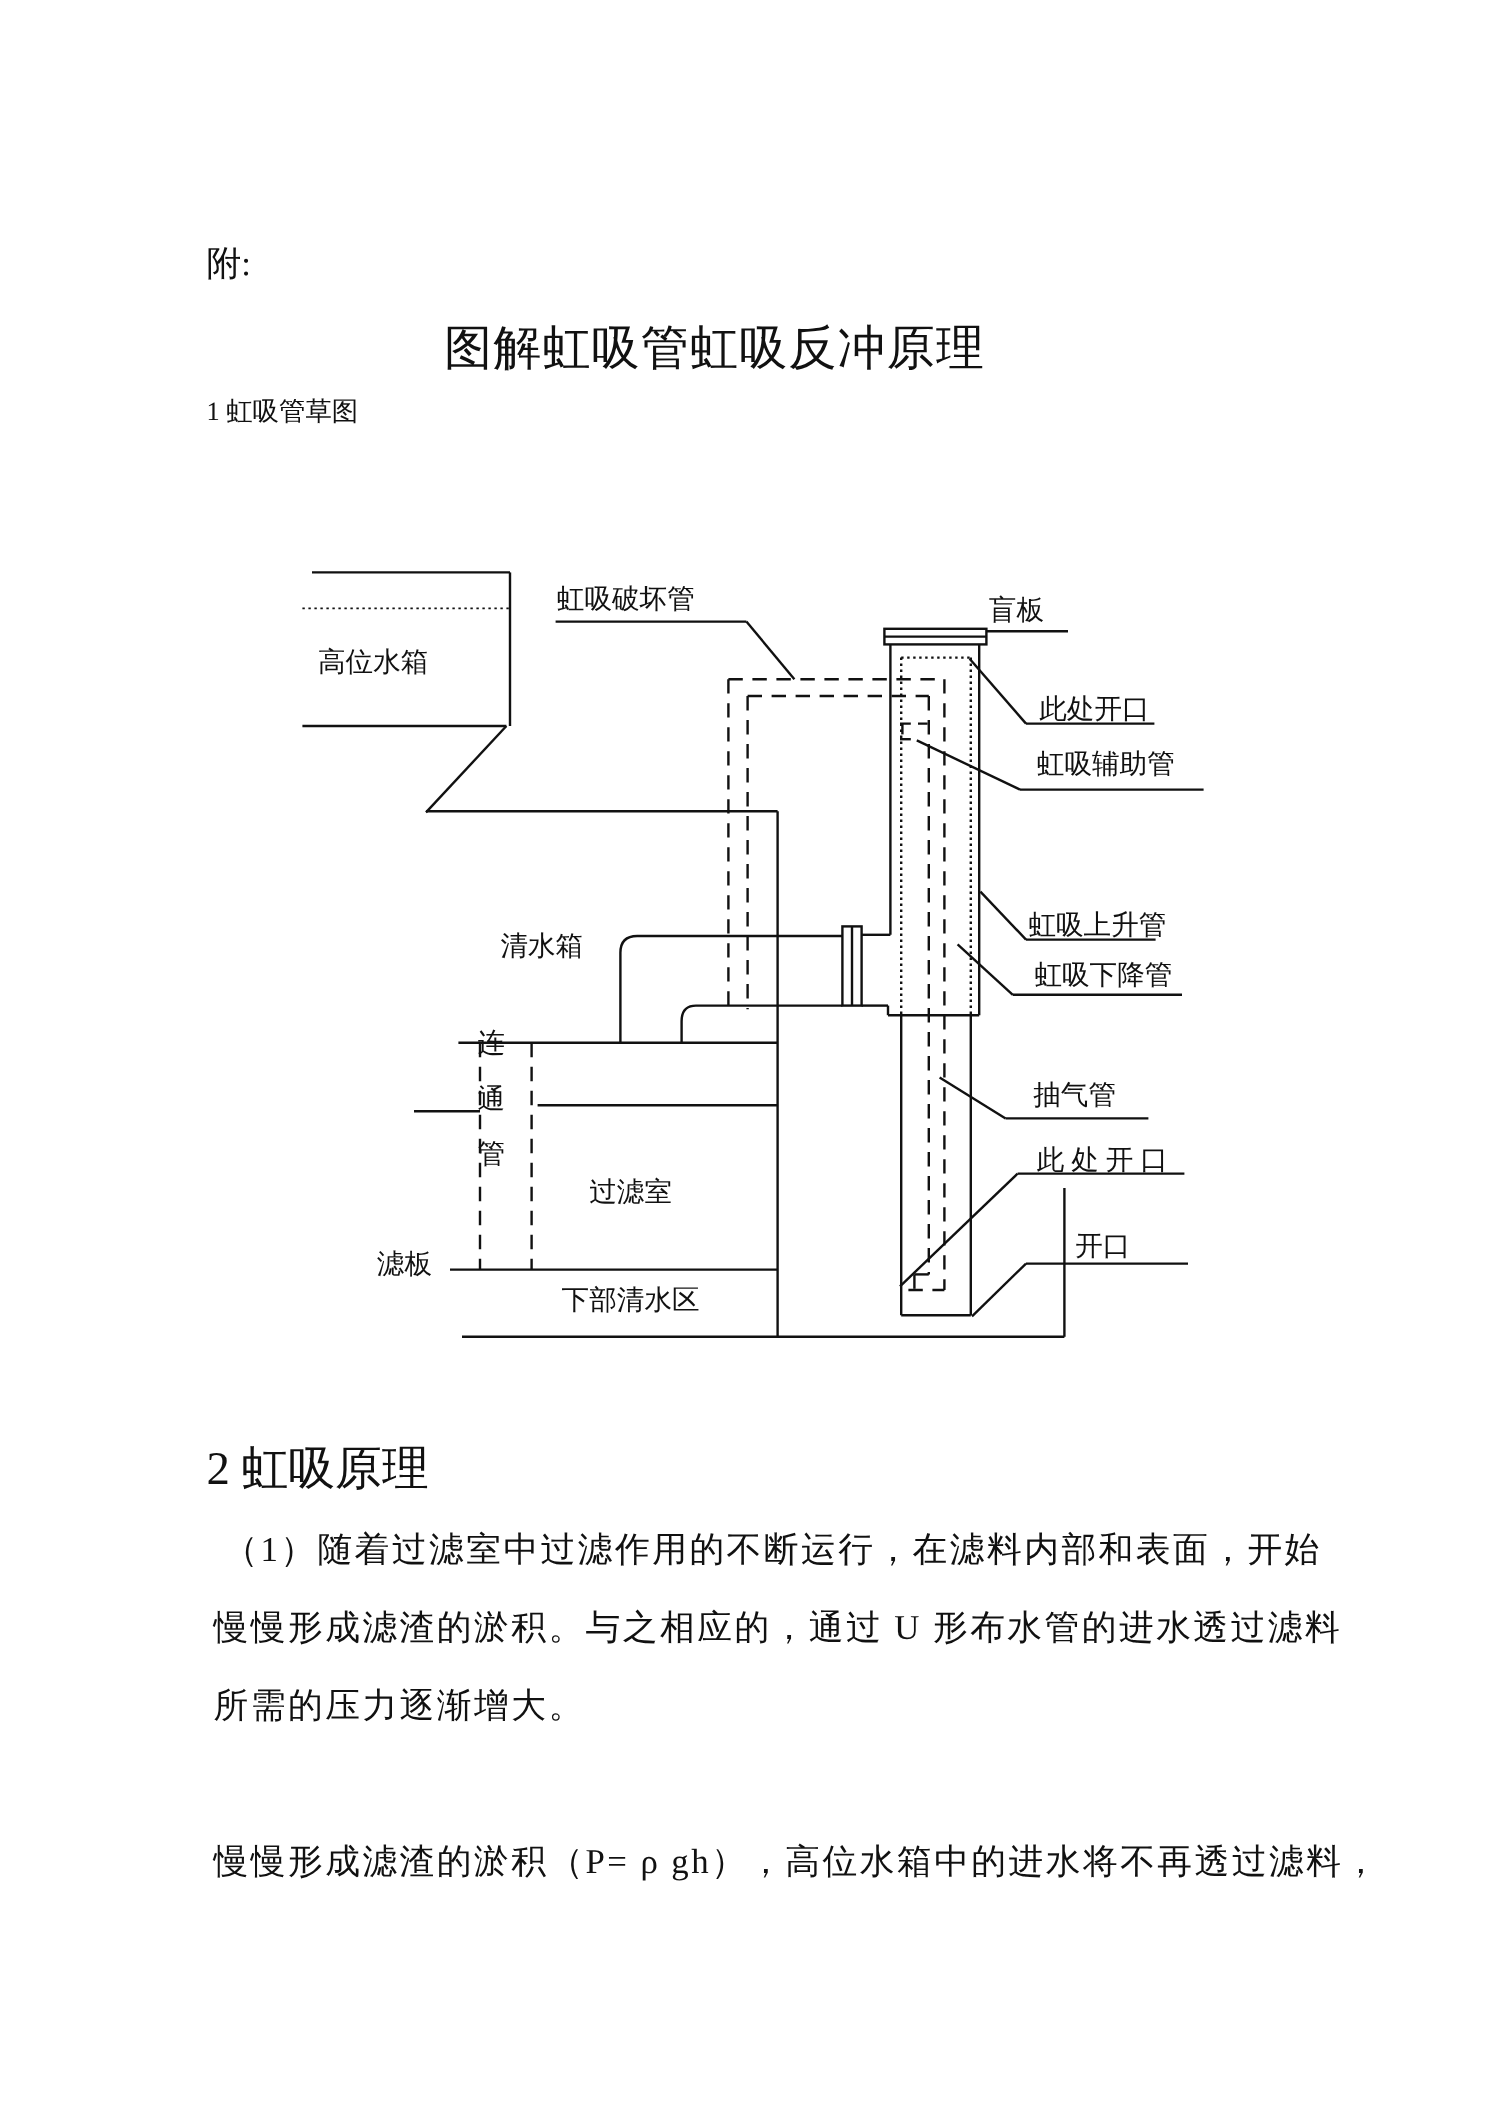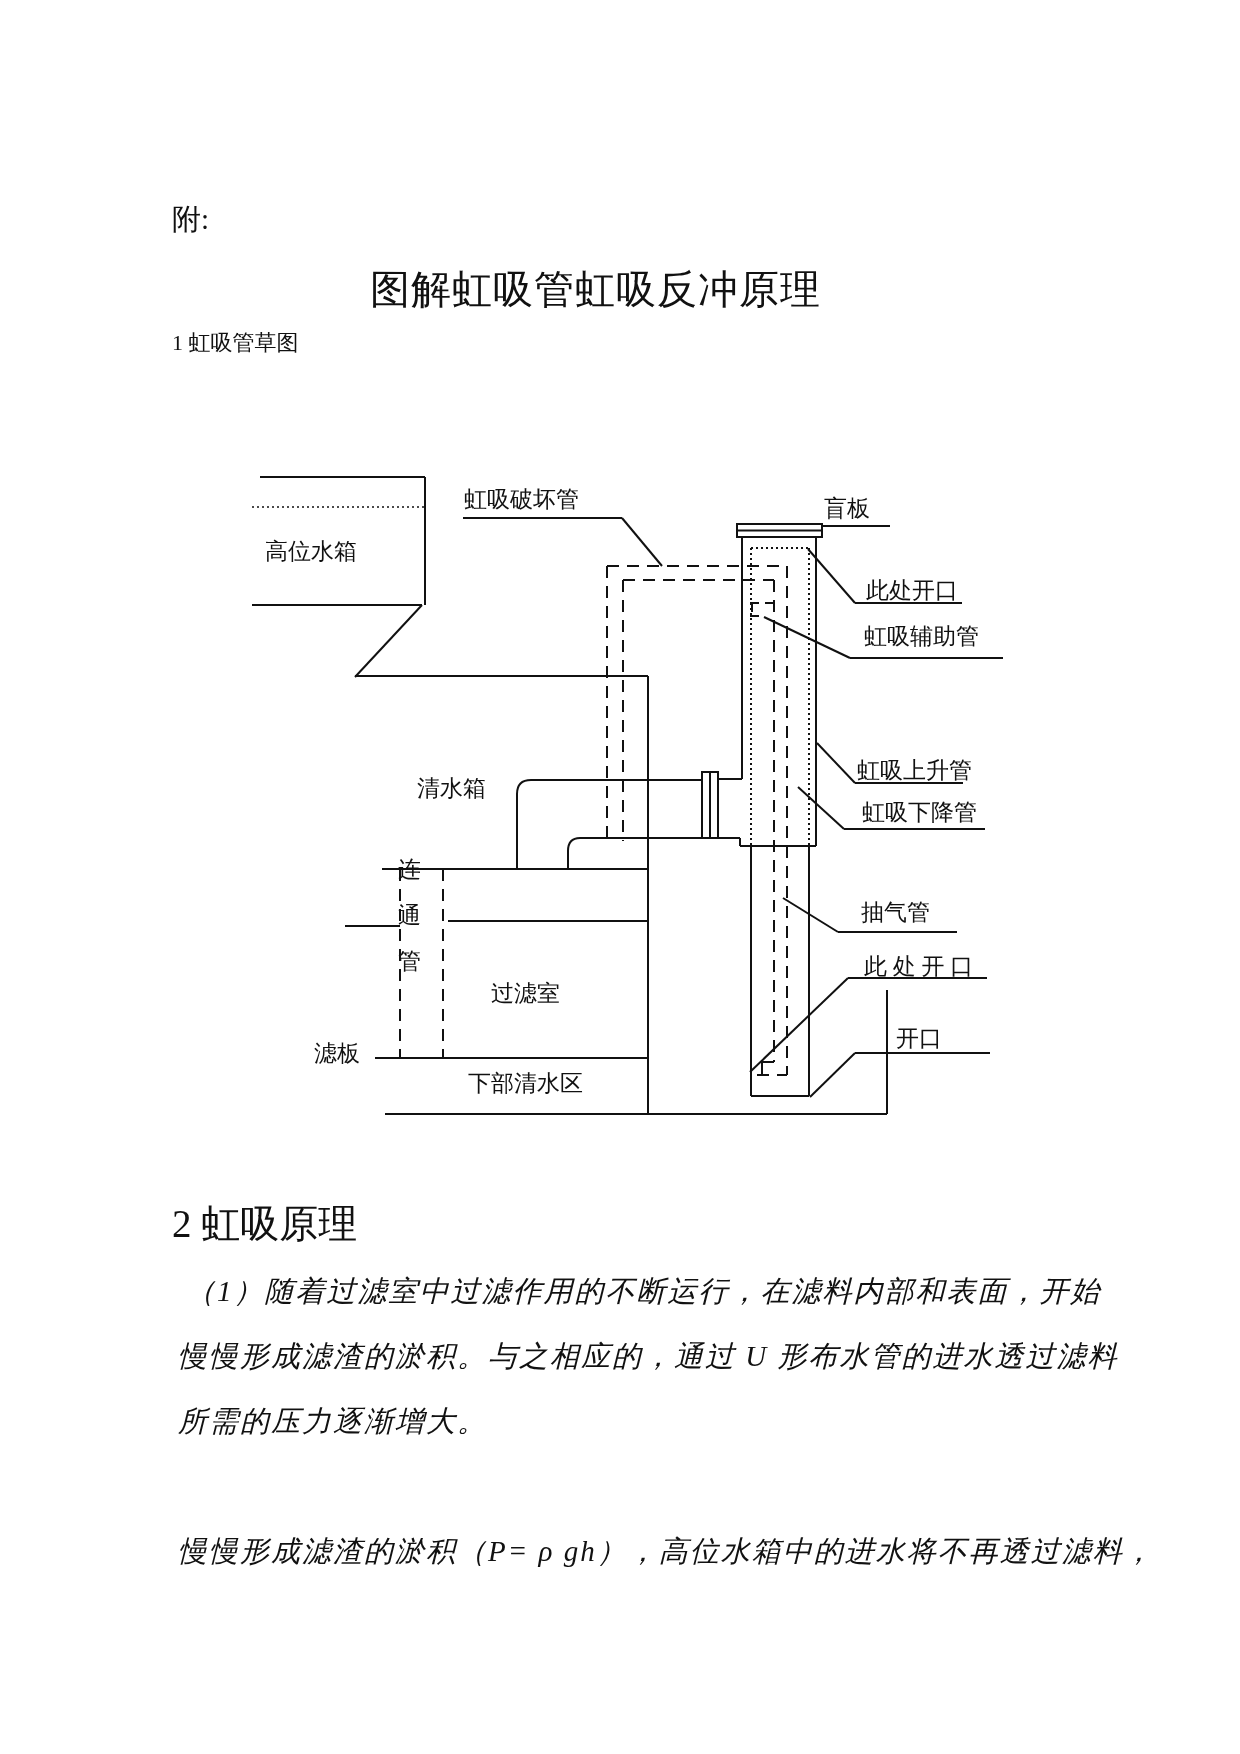--- a/index.html
+++ b/index.html
@@ -10,21 +10,21 @@
     margin:0 auto;
     overflow:hidden;
     font-family:"Liberation Serif","DejaVu Serif",serif;
     color:#111;
   }
   .txt{position:absolute;white-space:pre;}
   .attach{left:172px;top:200px;font-size:29px;}
   .doc-title{left:370px;top:262px;font-size:40px;font-weight:normal;letter-spacing:1px;}
   .h1{left:172px;top:328px;font-size:22px;}
   .h2{left:172px;top:1197px;font-size:39px;}
-  .bodyline{font-size:29px;letter-spacing:2px;font-style:italic;}
+  .bodyline{font-size:29px;letter-spacing:2px;}
   .l1{left:186px;top:1272px;}
   .l2{left:178px;top:1337px;text-align:right;}
   .l3{left:178px;top:1402px;}
   .l4{left:186px;top:1467px;}
   .l5{left:178px;top:1532px;}
   .vert-label{
     position:absolute;left:396px;top:847px;width:27px;
     font-size:23px;line-height:46px;text-align:center;
     word-break:break-all;white-space:normal;
   }

